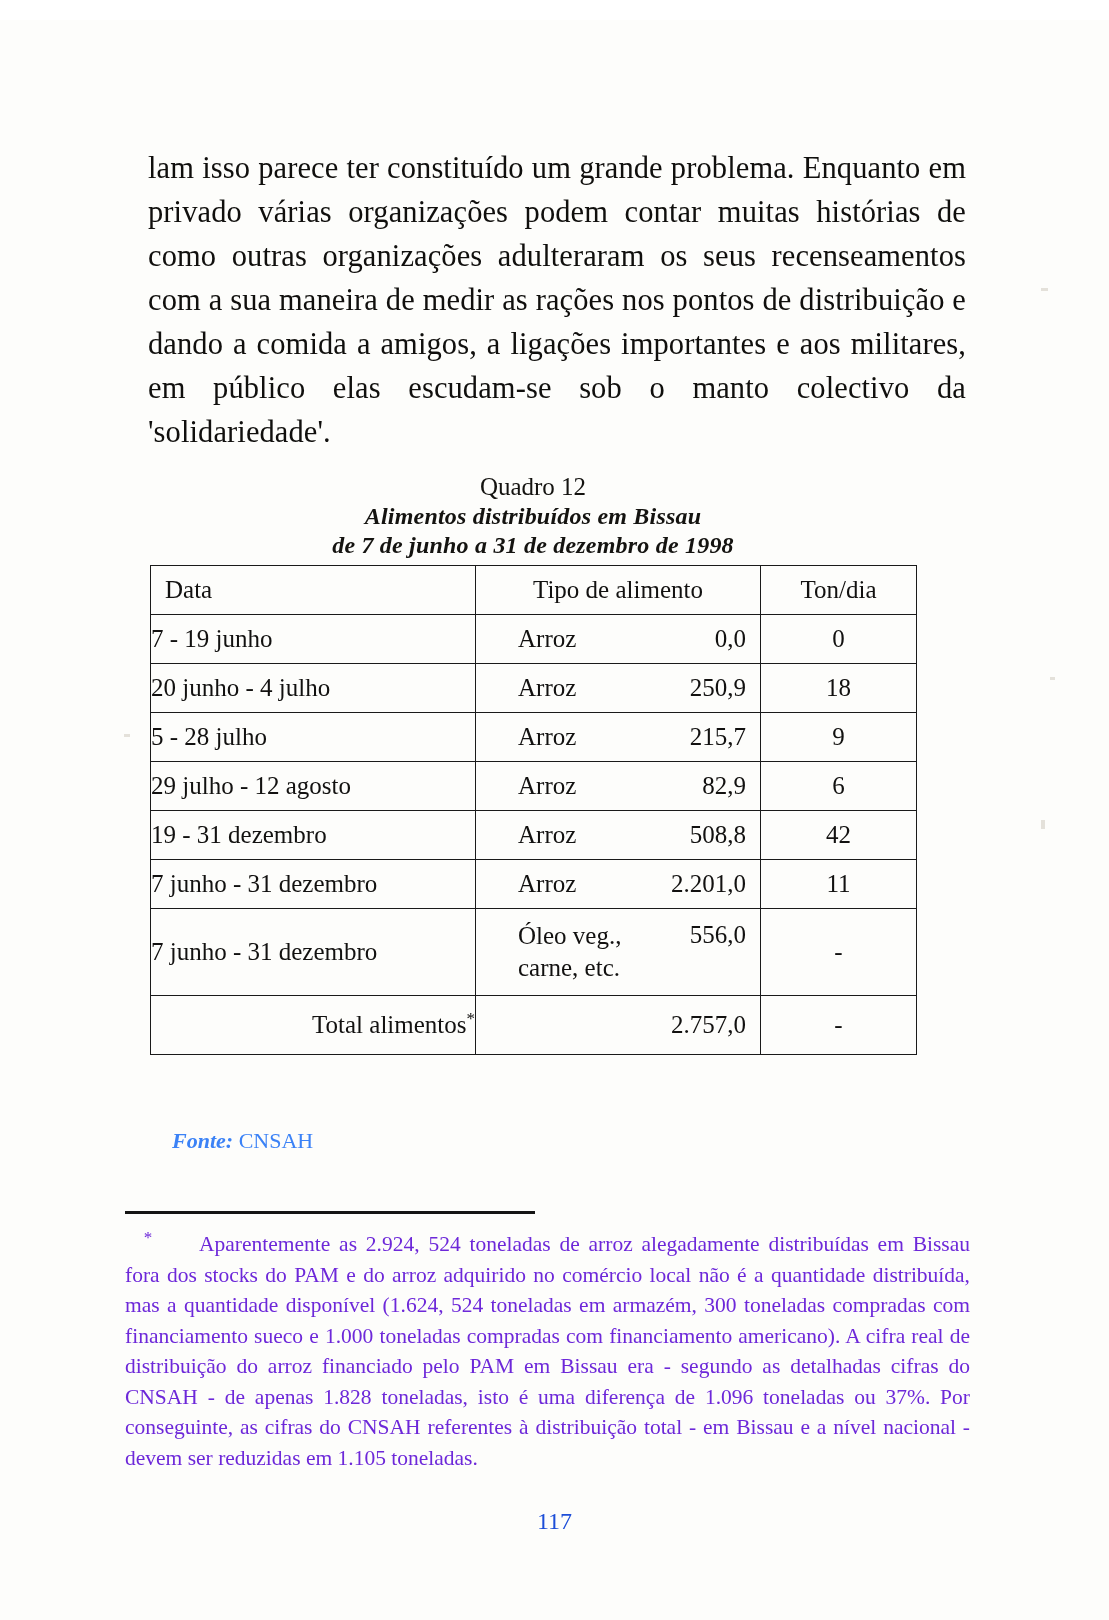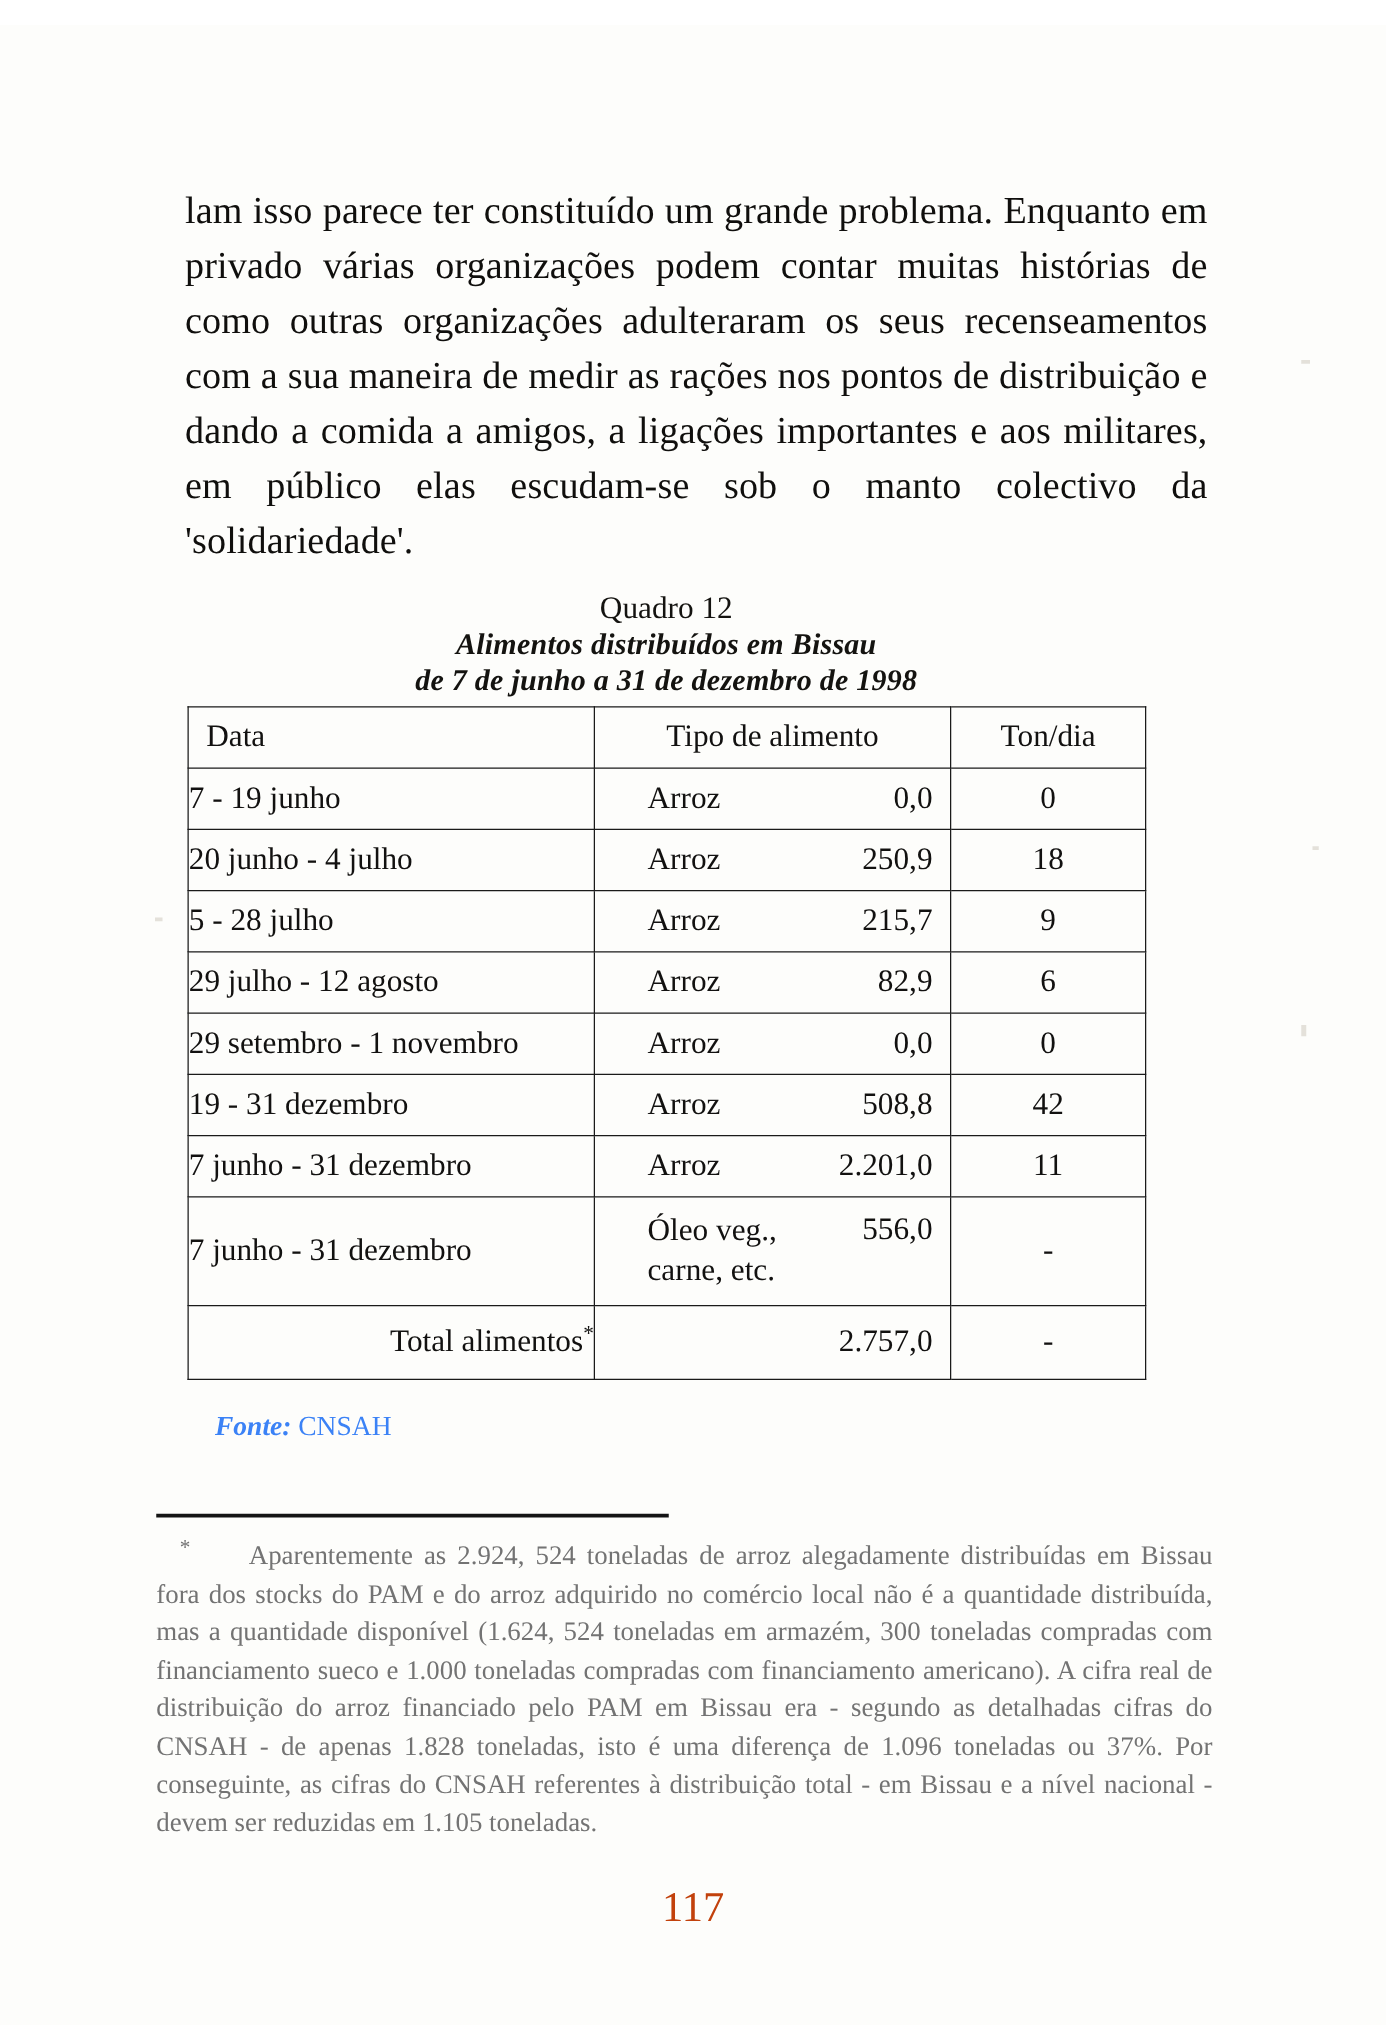--- a/index.html
+++ b/index.html
@@ -152,42 +152,42 @@
   }
   .footnote {
     position: absolute;
     left: 125px;
     top: 1209px;
     width: 845px;
     font-size: 21.5px;
     line-height: 30.5px;
     text-align: justify;
     text-justify: inter-word;
-    color: #737373;
+    color: #6d28d9;
   }
   .footnote p { margin: 0; }
   .fn-star {
     display: inline-block;
     width: 46px;
     text-align: center;
     vertical-align: super;
     font-size: 17px;
     line-height: 0;
   }
   .fn-indent { display: inline-block; width: 28px; }
 
   
   .page-number {
     position: absolute;
     left: 0;
     right: 0;
     top: 1488px;
     text-align: center;
-    font-size: 34px;
-    color: #c2410c;
+    font-size: 24px;
+    color: #1d4ed8;
   }
 
   
   .speck { position: absolute; background: #cfcabf; opacity: .55; }
 </style>
 </head>
 <body>
 
 <div class="page">
 
@@ -255,30 +255,20 @@
           <td>
             <div class="food-cell">
               <span class="food-name">Arroz</span>
               <span class="food-qty">82,9</span>
             </div>
           </td>
           <td class="cell-center">6</td>
         </tr>
 
 
-        <tr>
-          <td class="cell-pad-l">29 setembro - 1 novembro</td>
-          <td>
-            <div class="food-cell">
-              <span class="food-name">Arroz</span>
-              <span class="food-qty">0,0</span>
-            </div>
-          </td>
-          <td class="cell-center">0</td>
-        </tr>
 
 
         <tr>
           <td class="cell-pad-l">19 - 31 dezembro</td>
           <td>
             <div class="food-cell">
               <span class="food-name">Arroz</span>
               <span class="food-qty">508,8</span>
             </div>
           </td>

